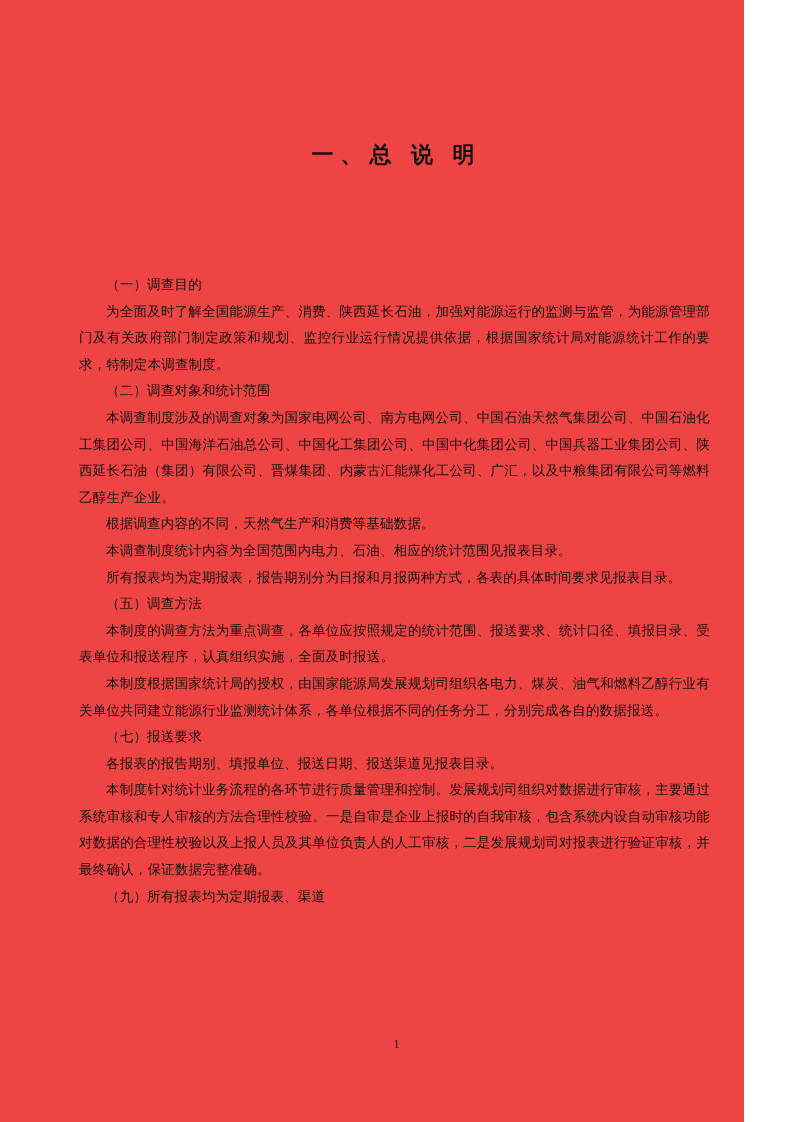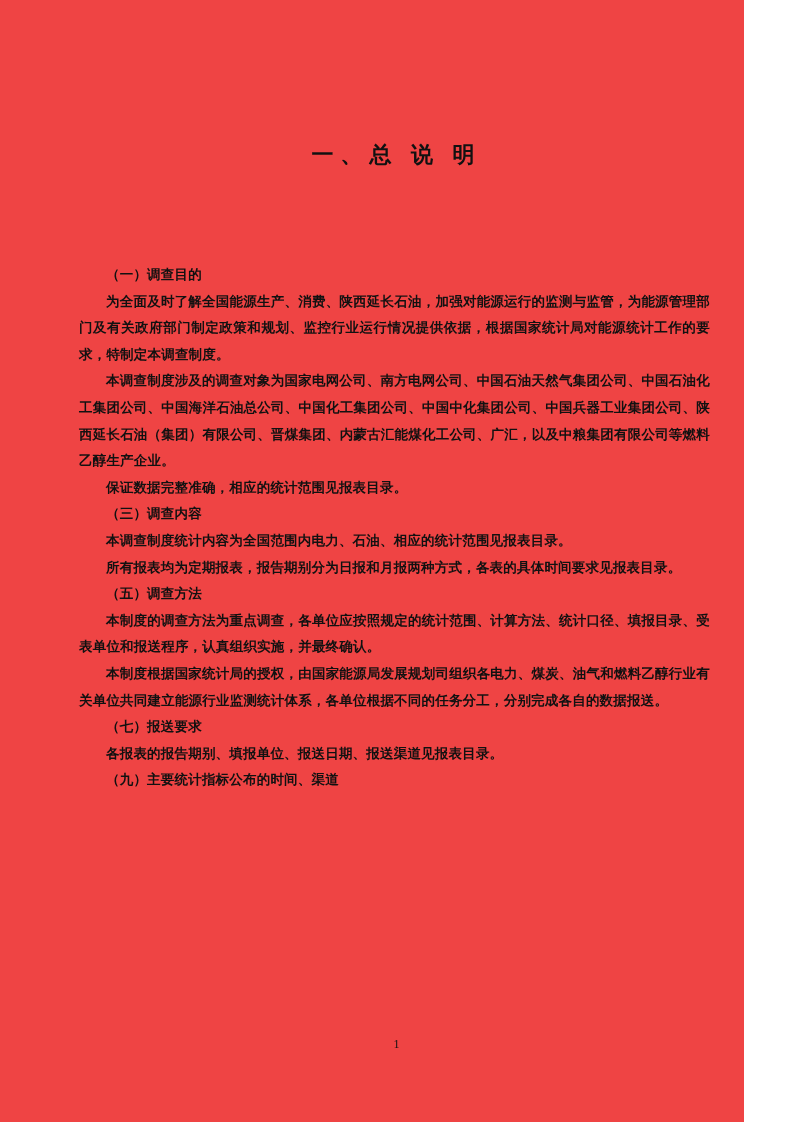--- a/index.html
+++ b/index.html
@@ -23,24 +23,23 @@
     width: 793px;
     text-align: center;
     font-size: 22px;
     font-weight: bold;
     letter-spacing: 7px;
     color: #111111;
     white-space: nowrap;
   }
   .content {
     position: absolute;
-    top: 262px;
+    top: 272px;
     left: 79px;
     width: 631px;
-    font-weight: bold;
   }
   .content p {
     margin: 0;
     padding: 0;
     font-size: 13.5px;
     line-height: 26.6px;
     text-align: justify;
     text-indent: 2em;
     color: #111111;
     letter-spacing: 0.2px;
@@ -60,27 +59,28 @@
 </style>
 </head>
 <body>
 
 <div class="page">
   <div class="doc-title">一、总 说 明</div>
 
   <div class="content">
       <p class="heading">（一）调查目的</p>
       <p class="para">为全面及时了解全国能源生产、消费、陕西延长石油，加强对能源运行的监测与监管，为能源管理部门及有关政府部门制定政策和规划、监控行业运行情况提供依据，根据国家统计局对能源统计工作的要求，特制定本调查制度。</p>
+      <p class="heading">（二）调查对象和统计范围</p>
       <p class="para">本调查制度涉及的调查对象为国家电网公司、南方电网公司、中国石油天然气集团公司、中国石油化工集团公司、中国海洋石油总公司、中国化工集团公司、中国中化集团公司、中国兵器工业集团公司、陕西延长石油（集团）有限公司、晋煤集团、内蒙古汇能煤化工公司、广汇，以及中粮集团有限公司等燃料乙醇生产企业。</p>
-      <p class="para">保证数据完整准确，相应的统计范围见报表目录。</p>
-      <p class="heading">（三）调查内容</p>
+      <p class="para">根据调查内容的不同，天然气生产和消费等基础数据。</p>
       <p class="para">本调查制度统计内容为全国范围内电力、石油、相应的统计范围见报表目录。</p>
       <p class="para">所有报表均为定期报表，报告期别分为日报和月报两种方式，各表的具体时间要求见报表目录。</p>
       <p class="heading">（五）调查方法</p>
-      <p class="para">本制度的调查方法为重点调查，各单位应按照规定的统计范围、计算方法、统计口径、填报目录、受表单位和报送程序，认真组织实施，并最终确认。</p>
+      <p class="para">本制度的调查方法为重点调查，各单位应按照规定的统计范围、报送要求、统计口径、填报目录、受表单位和报送程序，认真组织实施，全面及时报送。</p>
       <p class="para">本制度根据国家统计局的授权，由国家能源局发展规划司组织各电力、煤炭、油气和燃料乙醇行业有关单位共同建立能源行业监测统计体系，各单位根据不同的任务分工，分别完成各自的数据报送。</p>
       <p class="heading">（七）报送要求</p>
       <p class="para">各报表的报告期别、填报单位、报送日期、报送渠道见报表目录。</p>
-      <p class="heading">（九）主要统计指标公布的时间、渠道</p>
+      <p class="para">本制度针对统计业务流程的各环节进行质量管理和控制。发展规划司组织对数据进行审核，主要通过系统审核和专人审核的方法合理性校验。一是自审是企业上报时的自我审核，包含系统内设自动审核功能对数据的合理性校验以及上报人员及其单位负责人的人工审核，二是发展规划司对报表进行验证审核，并最终确认，保证数据完整准确。</p>
+      <p class="heading">（九）所有报表均为定期报表、渠道</p>
     </div>
 
   <div class="page-number">1</div>
 </div>
 
 </body></html>

